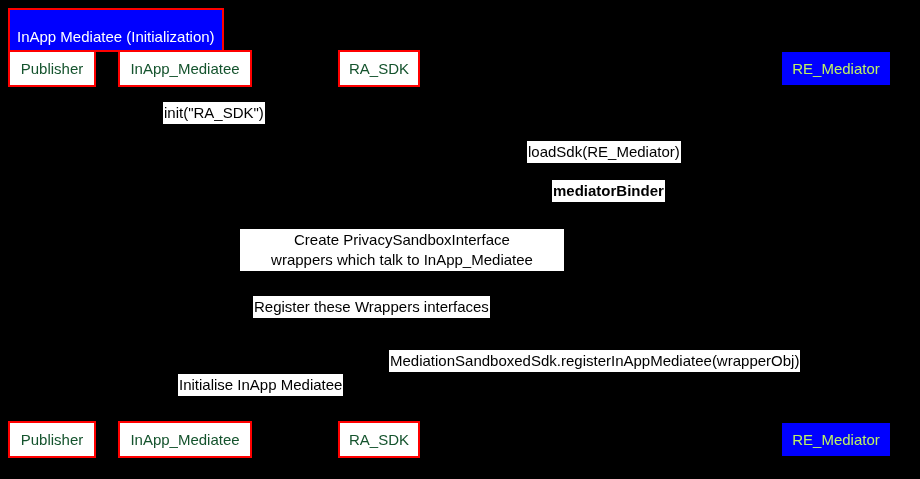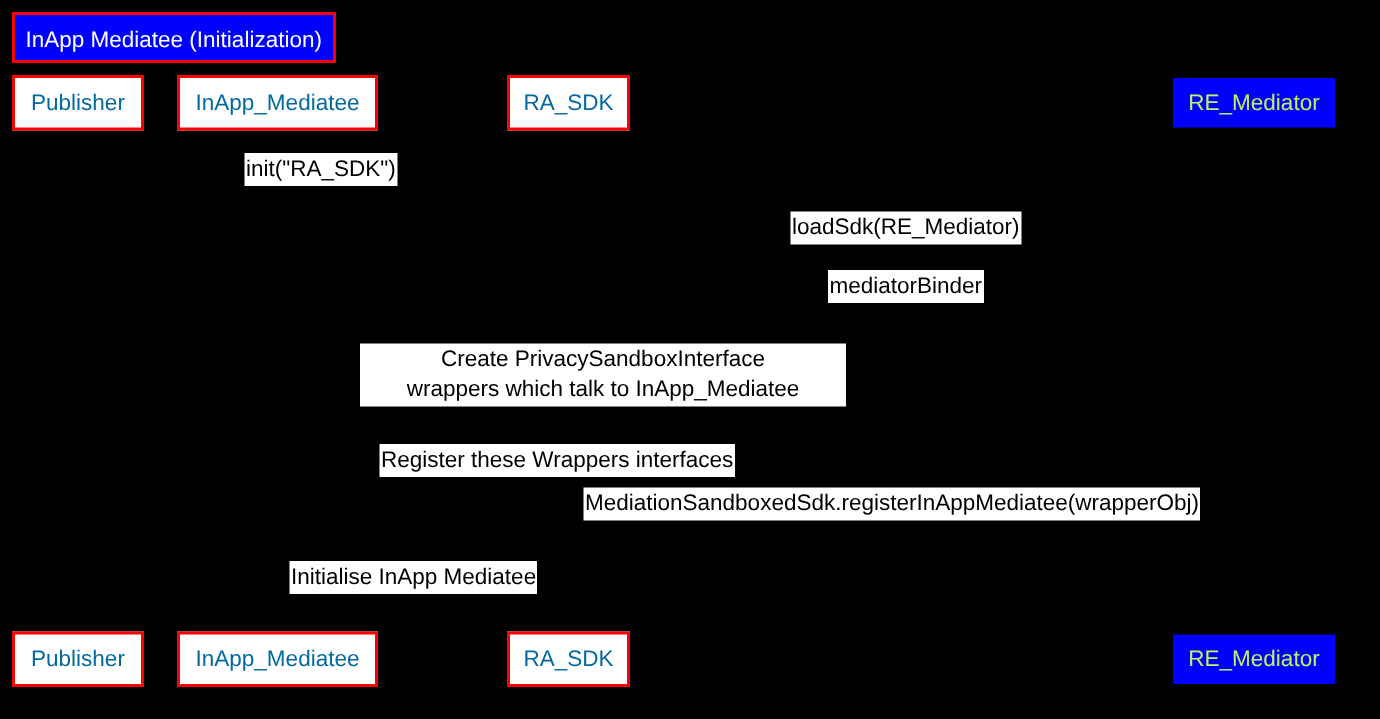--- a/index.html
+++ b/index.html
@@ -20,40 +20,40 @@
   
   .diagram-title {
     position: absolute;
     left: 8px;
     top: 8px;
     background: #0000ff;
     border: 2px solid #ff0000;
     color: #ffffff;
     font-size: 15px;
     line-height: 1;
-    padding: 9px 7px 6px 7px;
+    padding: 19px 7px 6px 7px;
     white-space: nowrap;
     box-sizing: border-box;
   }
 
   
   .participant {
     position: absolute;
     box-sizing: border-box;
     display: flex;
     align-items: center;
     justify-content: center;
     font-size: 15px;
     line-height: 1;
     white-space: nowrap;
   }
   .participant.plain {
     background: #ffffff;
     border: 2px solid #ff0000;
-    color: #0369a1;
+    color: #14532d;
   }
   .participant.highlight {
     background: #0000ff;
     border: none;
     color: #bef264;
   }
 
   
   .lifeline {
     position: absolute;
@@ -121,40 +121,40 @@
   <div class="msg-line" style="left:184px; top:127px; width:187px;"></div>
   <div class="msg-head right" style="left:371px; top:123px;"></div>
   <div class="msg-label" style="left:163px; top:102px;">init("RA_SDK")</div>
 
   <div class="msg-line" style="left:379px; top:166px; width:448px;"></div>
   <div class="msg-head right" style="left:827px; top:162px;"></div>
   <div class="msg-label" style="left:527px; top:141px;">loadSdk(RE_Mediator)</div>
 
   <div class="msg-line" style="left:387px; top:205px; width:448px;"></div>
   <div class="msg-head left" style="left:379px; top:201px;"></div>
-  <div class="msg-label" style="left:552px; top:180px;">mediatorBinder</div>
+  <div class="msg-label" style="left:552px; top:180px;font-weight:bold;">mediatorBinder</div>
 
   <div class="msg-line" style="left:379px; top:232px; width:34px;"></div>
   <div class="lifeline" style="left:412px; top:232px; height:44px;"></div>
   <div class="msg-line" style="left:379px; top:276px; width:34px;"></div>
   <div class="msg-head left" style="left:379px; top:272px;"></div>
   <div class="msg-label multiline" style="left:240px; top:229px; width:324px;">Create PrivacySandboxInterface
 wrappers which talk to InApp_Mediatee</div>
 
   <div class="msg-line" style="left:379px; top:321px; width:448px;"></div>
   <div class="msg-head right" style="left:827px; top:317px;"></div>
   <div class="msg-label" style="left:253px; top:296px;">Register these Wrappers interfaces</div>
 
   <div class="msg-line" style="left:387px; top:360px; width:448px;"></div>
   <div class="msg-head left" style="left:379px; top:356px;"></div>
-  <div class="msg-label" style="left:389px; top:325px;">MediationSandboxedSdk.registerInAppMediatee(wrapperObj)</div>
+  <div class="msg-label" style="left:389px; top:350px;">MediationSandboxedSdk.registerInAppMediatee(wrapperObj)</div>
 
   <div class="msg-line" style="left:192px; top:399px; width:187px;"></div>
   <div class="msg-head left" style="left:184px; top:395px;"></div>
-  <div class="msg-label" style="left:193px; top:374px;">Initialise InApp Mediatee</div>
+  <div class="msg-label" style="left:178px; top:374px;">Initialise InApp Mediatee</div>
 
   <div class="participant plain" style="left:8px;   top:421px; width:88px;  height:37px;">
     <span>Publisher</span>
   </div>
   <div class="participant plain" style="left:118px; top:421px; width:134px; height:37px;">
     <span>InApp_Mediatee</span>
   </div>
   <div class="participant plain" style="left:338px; top:421px; width:82px;  height:37px;">
     <span>RA_SDK</span>
   </div>

